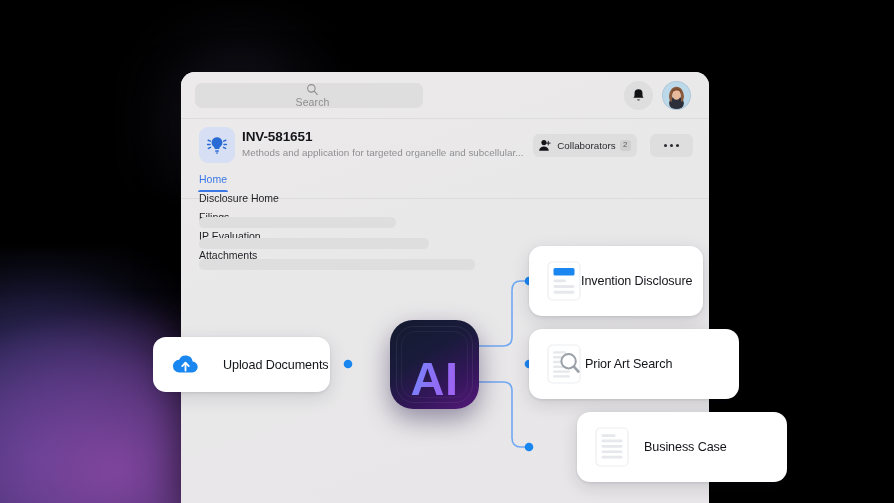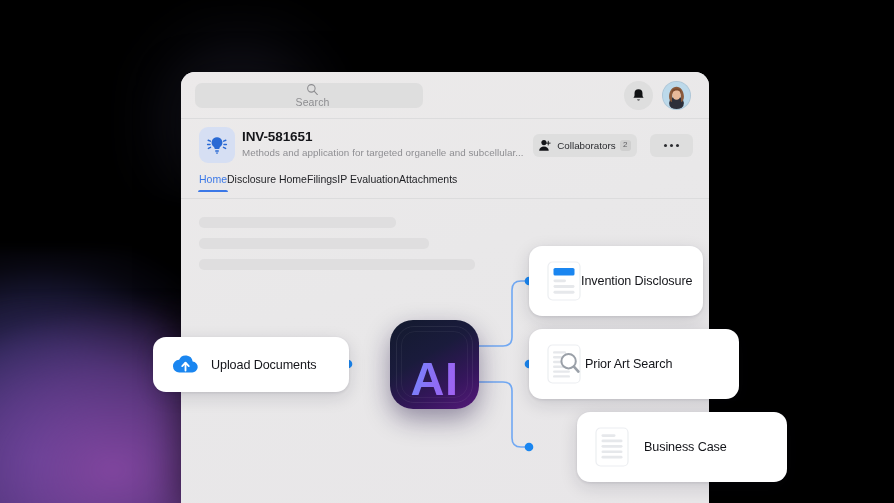--- a/index.html
+++ b/index.html
@@ -140,20 +140,21 @@
     gap: 2.5px;
   }
   .more-chip i { width: 3.2px; height: 3.2px; border-radius: 50%; background: #2b2c30; display:block; }
 
   
   .tabs {
     position: absolute; left: 0; top: 101px; right: 0; height: 26px;
     display: flex; align-items: flex-start; 
     padding-left: 18px;
     border-bottom: 1px solid #dcdcdd;
+    flex-direction: column;
   }
   .tab {
     font-size: 10.5px; color: #1e1f23; position: relative;
     padding-bottom: 7px; white-space: nowrap;
   }
   .tab.active { color: #3b78e7; font-weight: 500; }
   .tab.active::after {
     content: ""; position: absolute;
     left: -1px; right: -1px; bottom: 0; height: 2px;
     background: #3b78e7; border-radius: 2px 2px 0 0;
@@ -172,22 +173,22 @@
     background: #fff;
     border-radius: 13px;
     box-shadow: 0 5px 18px rgba(20,20,40,0.14), 0 1px 3px rgba(20,20,40,0.10);
     display: flex; align-items: center;
   }
   .node-label {
     font-size: 12.6px; color: #14151a; letter-spacing: -0.1px;
     white-space: nowrap;
   }
   #node-upload {
-    left: 153px; top: 337px; width: 196px; height: 55px;
-    padding-left: 19px; gap: 12px;
+    left: 153px; top: 337px; width: 177px; height: 55px;
+    padding-left: 19px; gap: 24px;
   }
   #node-invention { left: 529px; top: 246px; width: 174px; height: 70px; padding-left: 18px; }
   #node-prior     { left: 529px; top: 329px; width: 210px; height: 70px; padding-left: 18px; gap: 4px; }
   #node-business  { left: 529px; top: 412px; width: 210px; height: 70px; padding-left: 18px; gap: 15px; margin-left: 48px; }
 
   
   #ai-tile {
     position: absolute; left: 390px; top: 320px;
     width: 89px; height: 89px;
     border-radius: 23px;

